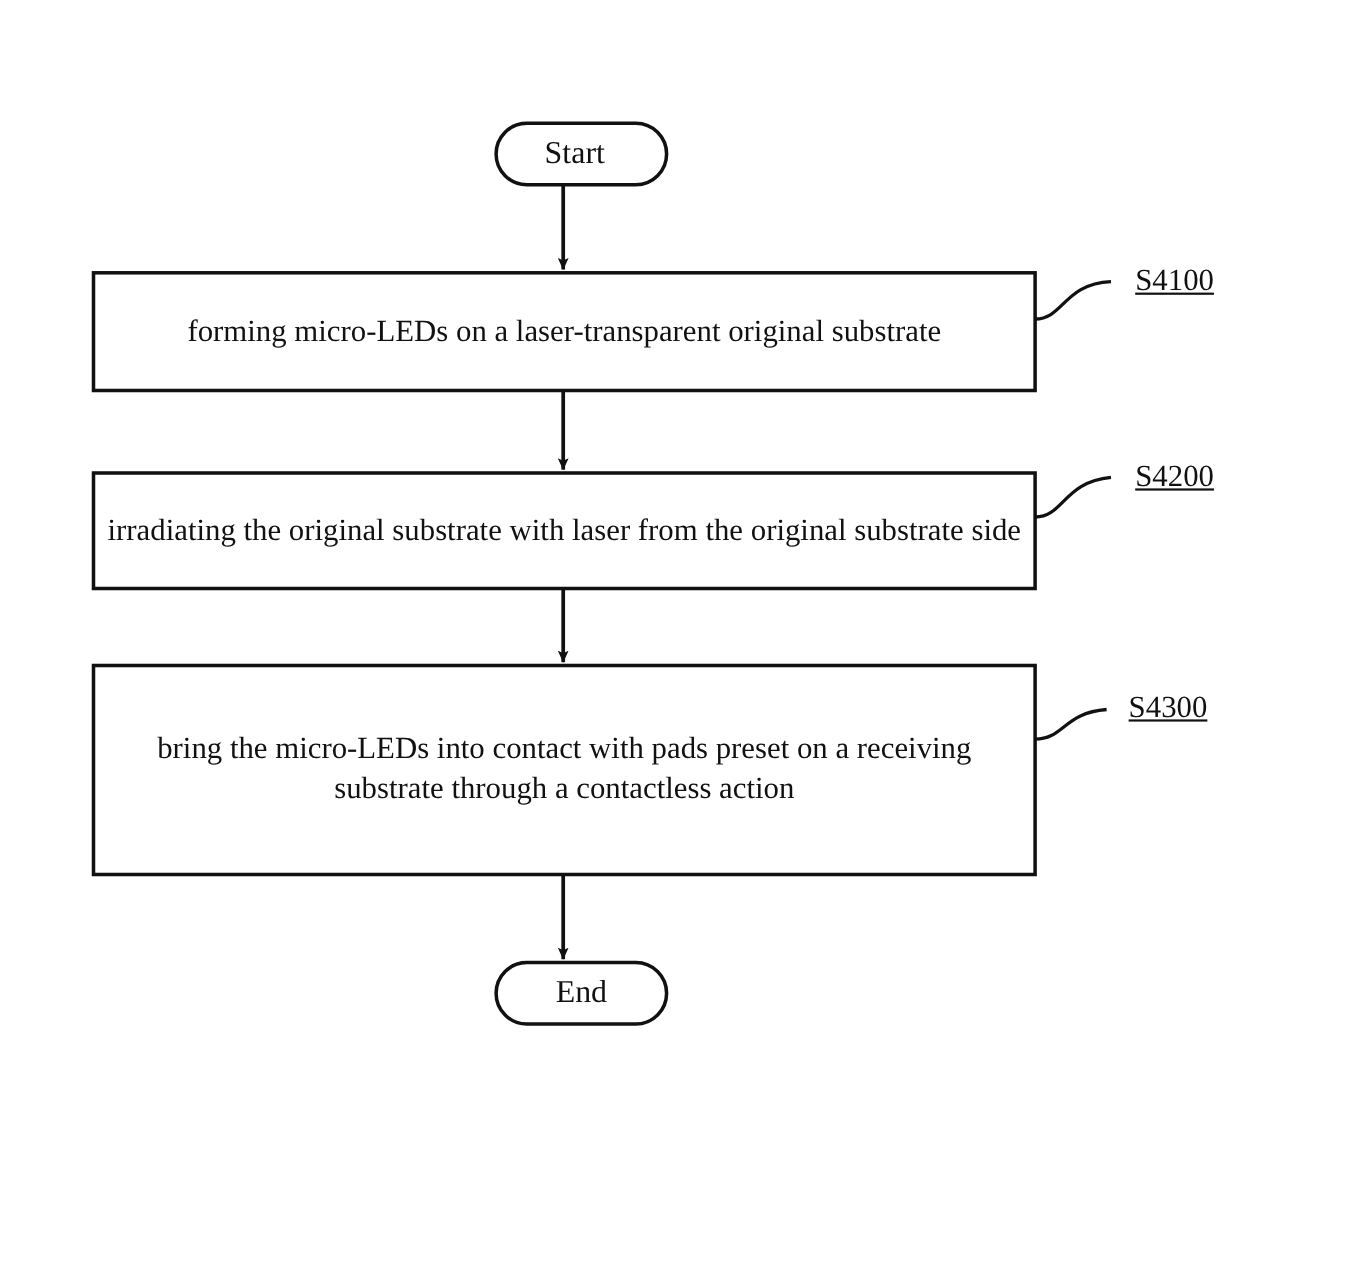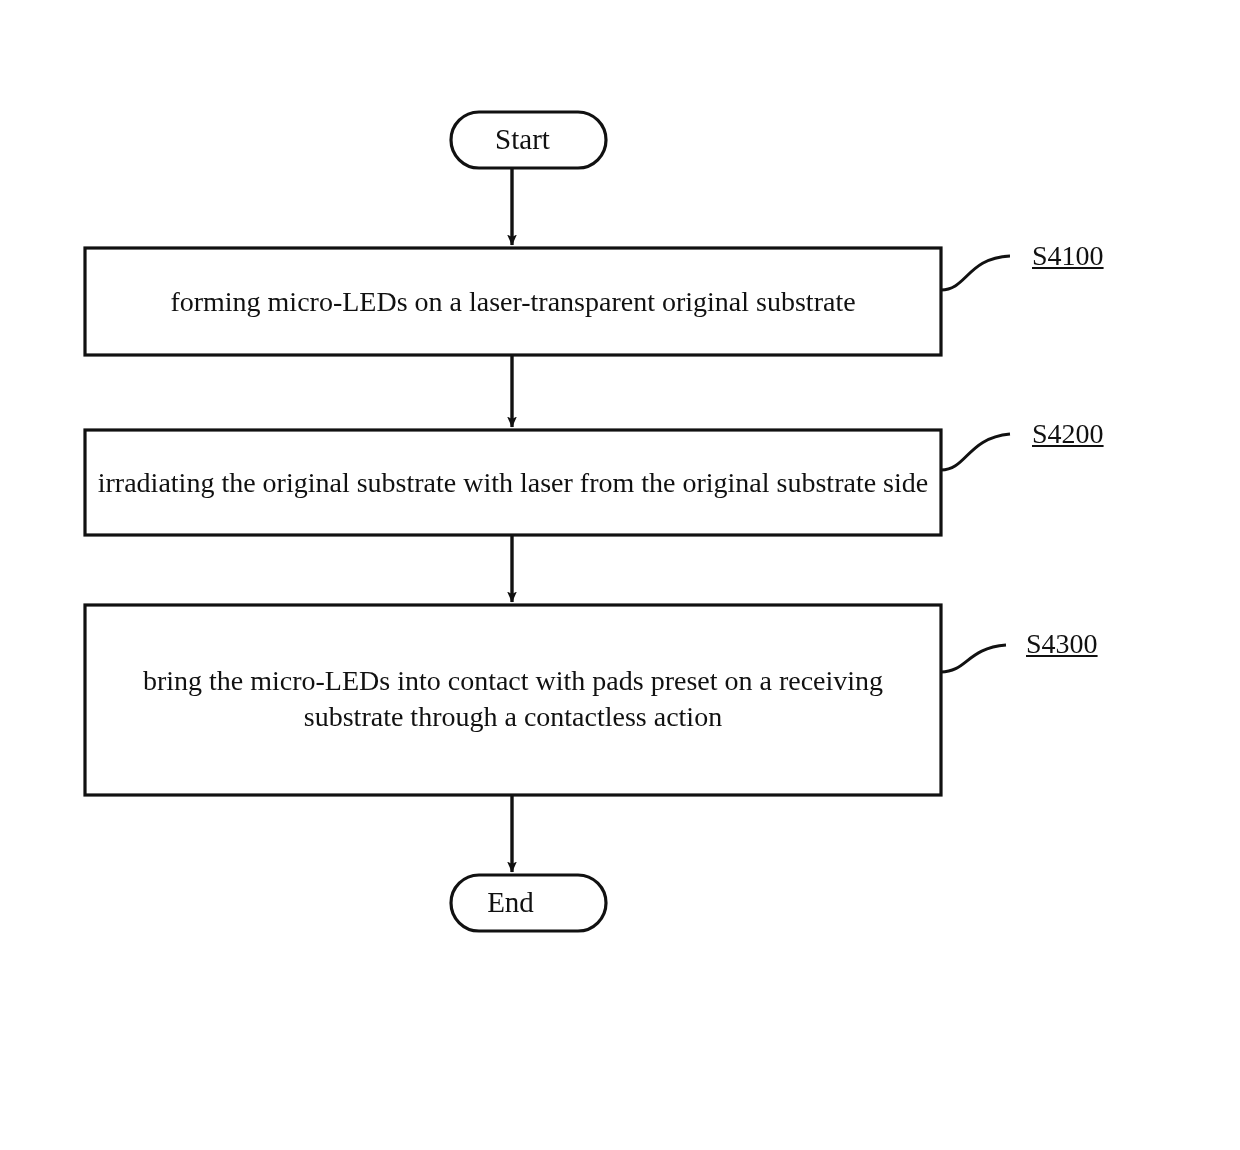--- a/index.html
+++ b/index.html
@@ -93,21 +93,21 @@
   </svg>
 
   <div class="node-text terminator-label" style="left:458px; top:112px; width:129px; height:56px;">Start</div>
 
   <div class="node-text process-label" style="left:85px; top:248px; width:856px; height:107px;">forming micro-LEDs on a laser-transparent original substrate</div>
 
   <div class="node-text process-label" style="left:85px; top:430px; width:856px; height:105px;text-align:right;">irradiating the original substrate with laser from the original substrate side</div>
 
   <div class="node-text process-label" style="left:110px; top:604px; width:806px; height:190px;">bring the micro-LEDs into contact with pads preset on a receiving substrate through a contactless action</div>
 
-  <div class="node-text terminator-label" style="left:433px; top:875px; width:155px; height:56px;">End</div>
+  <div class="node-text terminator-label" style="left:451px; top:875px; width:155px; height:56px;">End</div>
 
   <div class="ref-label" style="left:1032px; top:240px;">S4100</div>
 
   <div class="ref-label" style="left:1032px; top:418px;text-align:right;">S4200</div>
 
   <div class="ref-label" style="left:1026px; top:628px;">S4300</div>
 
   <div class="hit" style="left:451px; top:112px; width:155px; height:56px;"></div>
   <div class="hit" style="left:85px; top:248px; width:856px; height:107px;"></div>
   <div class="hit" style="left:85px; top:430px; width:856px; height:105px;"></div>

